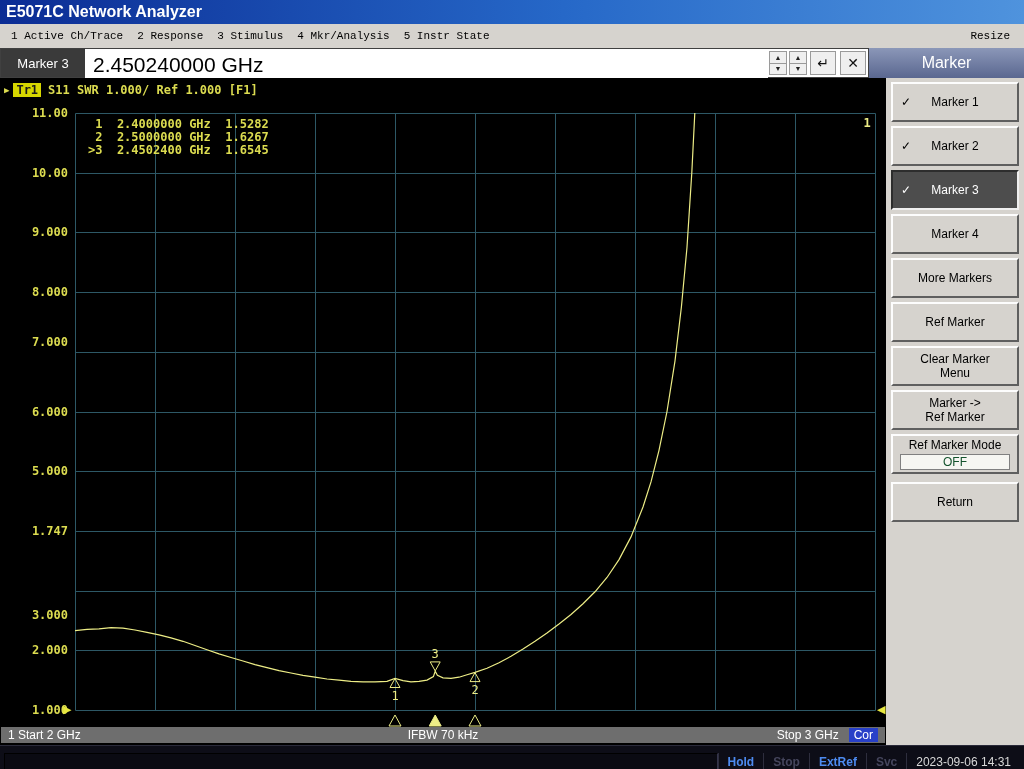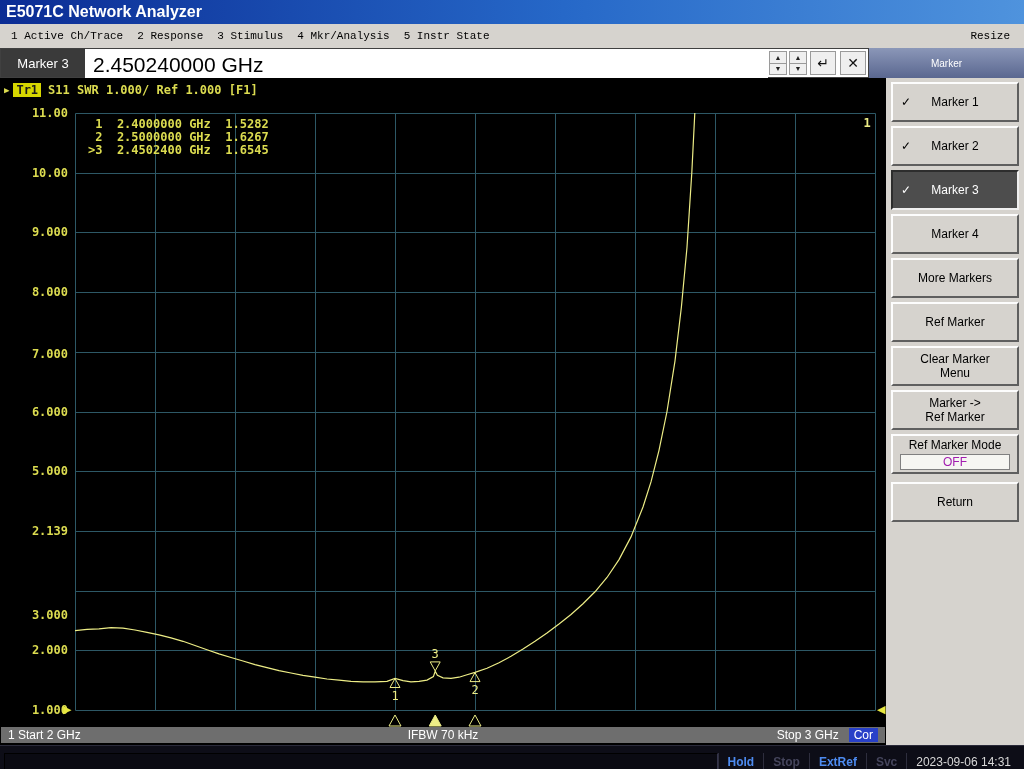--- a/index.html
+++ b/index.html
@@ -19,21 +19,21 @@
   .entry-row{display:flex;height:30px;margin-top:4px;}
   .entry-bar{width:886px;display:flex;align-items:stretch;background:#fff;border:1px solid #404040;box-sizing:border-box;}
   .entry-label{width:84px;background:#3a3a3a;color:#fff;font-size:13px;display:flex;align-items:center;justify-content:center;}
   .entry-input{flex:1;border:none;outline:none;font-size:21px;font-family:"Liberation Sans",sans-serif;padding:16px 8px;color:#000;background:#fff;}
   .spin-group{width:18px;display:flex;flex-direction:column;border:1px solid #9a9a9a;margin:2px 1px;box-sizing:border-box;}
   .spin-btn{flex:1;display:flex;align-items:center;justify-content:center;font-size:7px;color:#222;background:#efefef;}
   .spin-btn:first-child{border-bottom:1px solid #9a9a9a;}
   .entry-btn{width:26px;margin:2px 2px;border:1px solid #9a9a9a;display:flex;align-items:center;justify-content:center;
     font-size:14px;color:#111;background:#efefef;box-sizing:border-box;}
 
-  .sidebar-header{width:158px;background:linear-gradient(#8b97b8,#5a6790);color:#fff;font-size:10px;
+  .sidebar-header{width:158px;background:linear-gradient(#8b97b8,#5a6790);color:#fff;font-size:16px;
     display:flex;align-items:center;justify-content:center;}
 
   
   .content{display:flex;height:667px;}
   .chart-panel{position:relative;width:886px;height:667px;background:#000;overflow:hidden;}
   .trace-header{position:absolute;left:4px;top:5px;display:flex;align-items:center;
     font-family:"DejaVu Sans Mono",monospace;font-size:12px;font-weight:bold;color:#dcdc50;}
   .ch-arrow{font-size:9px;margin-right:4px;color:#dcdc50;}
   .tr-chip{background:#d6d600;color:#1a1a1a;padding:0 3px;margin-right:7px;}
   .ylabel{position:absolute;width:64px;text-align:right;font-family:"DejaVu Sans Mono",monospace;
@@ -53,21 +53,21 @@
   .cf-cor{background:#2840c8;color:#fff;padding:0 5px;height:14px;display:flex;align-items:center;}
 
   
   .sidebar{width:138px;background:#d6d3ce;padding-top:4px;box-sizing:border-box;display:flex;flex-direction:column;align-items:center;}
   .skey{position:relative;width:128px;height:40px;margin-bottom:4px;background:#d6d3ce;font-size:12px;color:#000;
     display:flex;flex-direction:column;align-items:center;justify-content:center;line-height:14px;box-sizing:border-box;
     border-top:2px solid #fdfdfd;border-left:2px solid #fdfdfd;border-right:2px solid #5f5f5f;border-bottom:2px solid #5f5f5f;cursor:default;}
   .skey.active{background:#4d4d4d;color:#fff;border-top-color:#2d2d2d;border-left-color:#2d2d2d;
     border-right-color:#efefef;border-bottom-color:#efefef;}
   .skey .chk{position:absolute;left:8px;top:50%;transform:translateY(-50%);font-size:12px;}
-  .skey-value{background:#f6f6f2;color:#a21caf;border:1px solid #808080;width:108px;text-align:center;margin-top:2px;font-size:12px;}
+  .skey-value{background:#f6f6f2;color:#14532d;border:1px solid #808080;width:108px;text-align:center;margin-top:2px;font-size:12px;}
   .skey.gap{margin-top:4px;}
 
   
   .sysbar{height:24px;background:#0d0d17;border-top:1px solid #2a2a3a;display:flex;align-items:center;
     padding:16px 4px;box-sizing:border-box;font-size:12px;}
   .sys-spacer{flex:1;height:16px;background:#0a0a12;border:1px solid;border-color:#000 #34344a #34344a #000;}
   .sys-item{padding:0 9px;border-left:1px solid #2e2e3e;height:18px;display:flex;align-items:center;font-weight:bold;}
   .sys-hold,.sys-extref{color:#4d8bf0;}
   .sys-stop,.sys-svc{color:#45455c;}
   .sys-date{color:#d8d8d8;font-weight:normal;}
@@ -115,24 +115,24 @@
         <span class="ch-arrow">▶</span>
         <span class="tr-chip">Tr1</span>
         <span>S11 SWR 1.000/ Ref 1.000 [F1]</span>
       </div>
 
       <div id="ylabels">
           <div class="ylabel" style="top: 28px; left: 4px;">11.00</div>
           <div class="ylabel" style="top: 87.7px; left: 4px;">10.00</div>
           <div class="ylabel" style="top: 147.4px; left: 4px;">9.000</div>
           <div class="ylabel" style="top: 207.1px; left: 4px;">8.000</div>
-          <div class="ylabel" style="top: 269px; left: 4px;">7.000</div>
+          <div class="ylabel" style="top: 257px; left: 4px;">7.000</div>
           <div class="ylabel" style="top: 326.5px; left: 4px;">6.000</div>
           <div class="ylabel" style="top: 386.2px; left: 4px;">5.000</div>
-          <div class="ylabel" style="top: 445.9px; left: 4px;">2.139</div>
+          <div class="ylabel" style="top: 445.9px; left: 4px;">1.747</div>
           <div class="ylabel" style="top: 530px; left: 4px;">3.000</div>
           <div class="ylabel" style="top: 565.3px; left: 4px;">2.000</div>
           <div class="ylabel" style="top: 625px; left: 4px;">1.000</div>
         </div>
 
       <svg id="chart-svg" width="801" height="614">
           <defs>
             <clipPath id="pc">
               <rect x="0" y="0" width="800" height="597"></rect>
             </clipPath>

